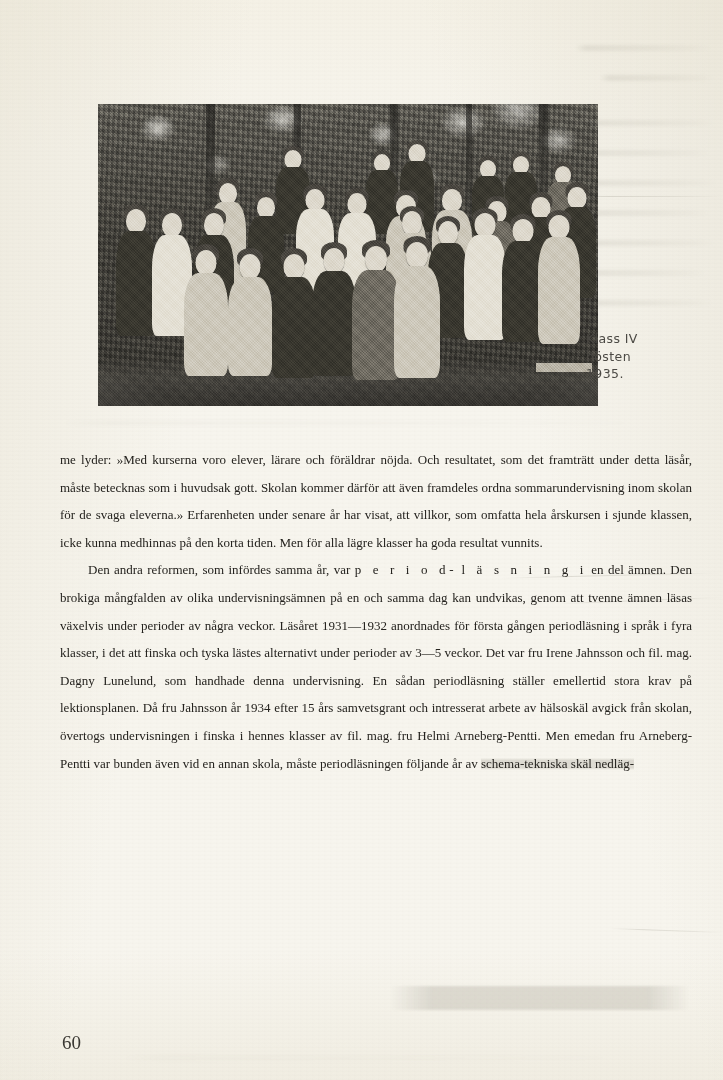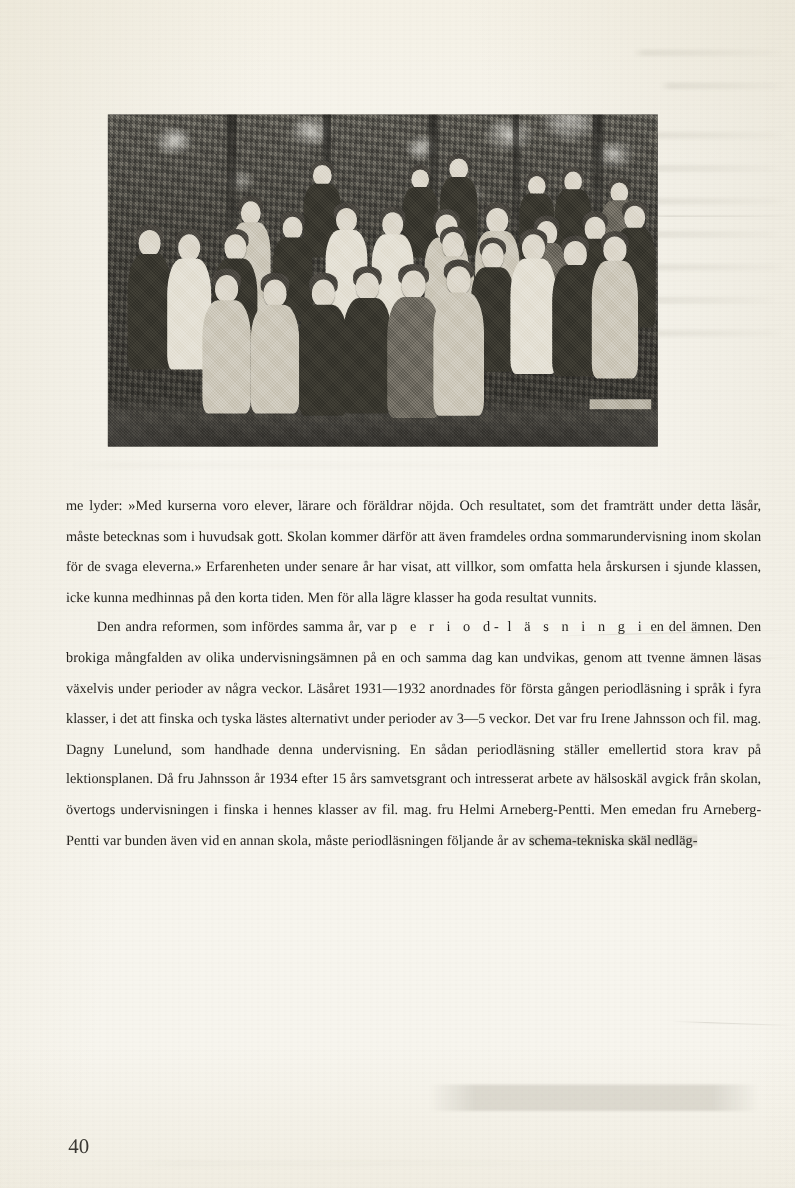--- a/index.html
+++ b/index.html
@@ -415,23 +415,28 @@
         <div class="hair" style="top:0;  width:27px; height:19px;"></div>
           <div class="head" style="top:6px; width:22px; height:26px;"></div>
           <div class="body light" style="top:30px; width:46px; height:112px;"></div>
       </div>
 
       <div id="photo-grain"></div>
       <div id="photo-fade"></div>
     </div>
   </figure>
 
+  <figcaption id="caption">
+    <span class="cap-line">Klass IV</span>
+    <span class="cap-line">hösten</span>
+    <span class="cap-line">1935.</span>
+  </figcaption>
 
   <div id="scanband"></div>
 
   <div id="bodytext">
     <p>me lyder: »Med kurserna voro elever, lärare och föräldrar nöjda. Och resultatet, som det framträtt under detta läsår, måste betecknas som i huvudsak gott. Skolan kommer därför att även framdeles ordna sommarundervisning inom skolan för de svaga eleverna.» Erfarenheten under senare år har visat, att villkor, som omfatta hela årskursen i sjunde klassen, icke kunna medhinnas på den korta tiden. Men för alla lägre klasser ha goda resultat vunnits.</p>
     <p class="indent">Den andra reformen, som infördes samma år, var <span class="spaced">p e r i o d-</span> <span class="spaced">l ä s n i n g  i</span> en del ämnen. Den brokiga mångfalden av olika undervisningsämnen på en och samma dag kan undvikas, genom att tvenne ämnen läsas växelvis under perioder av några veckor. Läsåret 1931—1932 anordnades för första gången periodläsning i språk i fyra klasser, i det att finska och tyska lästes alternativt under perioder av 3—5 veckor. Det var fru Irene Jahnsson och fil. mag. Dagny Lunelund, som handhade denna undervisning. En sådan periodläsning ställer emellertid stora krav på lektionsplanen. Då fru Jahnsson år 1934 efter 15 års samvetsgrant och intresserat arbete av hälsoskäl avgick från skolan, övertogs undervisningen i finska i hennes klasser av fil. mag. fru Helmi Arneberg-Pentti. Men emedan fru Arneberg-Pentti var bunden även vid en annan skola, måste periodläsningen följande år av <span class="smear">schema-tekniska skäl nedläg-</span></p>
   </div>
 
-  <div id="folio">40</div>
+  <div id="folio">60</div>
 
 </div>
 
 </body></html>

